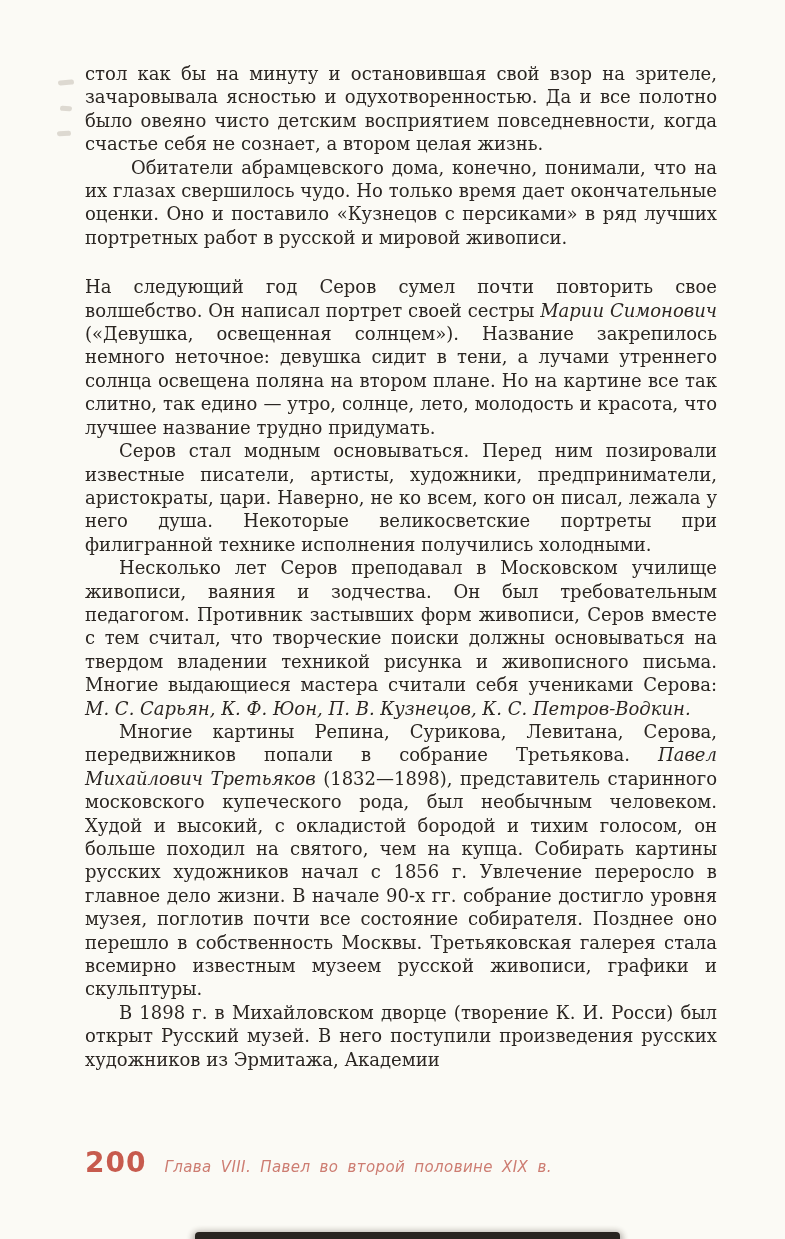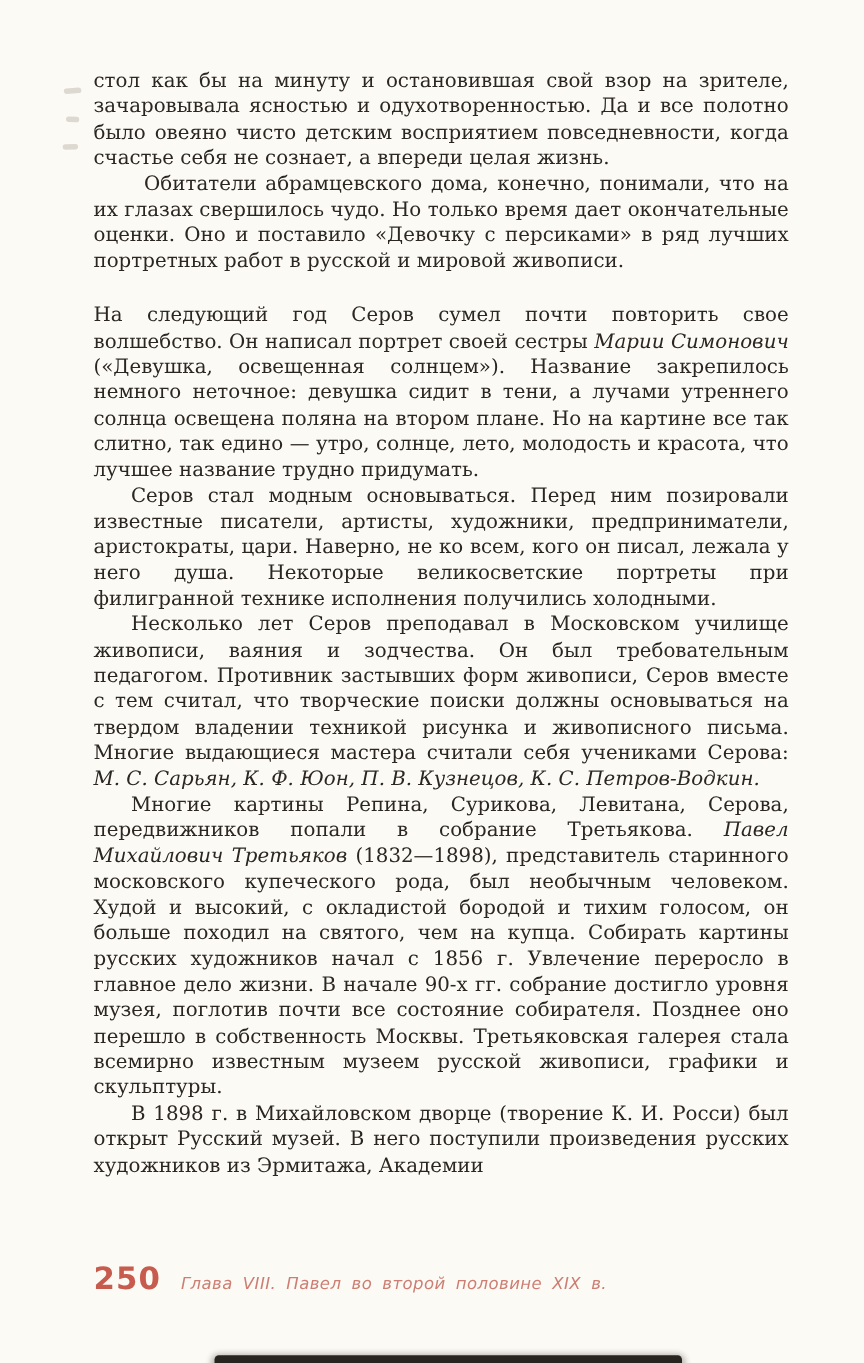--- a/index.html
+++ b/index.html
@@ -96,32 +96,32 @@
 <div class="page">
 
   <div class="scan-marks">
     <div class="mark m1"></div>
     <div class="mark m2"></div>
     <div class="mark m3"></div>
   </div>
 
   <div class="text-col">
     <div class="intro-block">
-        <p class="para"><span>стол как бы на минуту и остановившая свой взор на зрителе, зачаровывала ясностью и одухотворенностью. Да и все полотно было овеяно чисто детским восприятием повседневности, когда счастье себя не сознает, а впереди целая жизнь.</span></p>
-        <p class="para indent-deep"><span>Обитатели абрамцевского дома, конечно, понимали, что на их глазах свершилось чудо. Но только время дает окончательные оценки. Оно и поставило «Девочку с персиками» в ряд лучших портретных работ в русской и мировой живописи.</span></p>
+        <p class="para"><span>стол как бы на минуту и остановившая свой взор на зрителе, зачаровывала ясностью и одухотворенностью. Да и все полотно было овеяно чисто детским восприятием повседневности, когда счастье себя не сознает, а втором целая жизнь.</span></p>
+        <p class="para indent-deep"><span>Обитатели абрамцевского дома, конечно, понимали, что на их глазах свершилось чудо. Но только время дает окончательные оценки. Оно и поставило «Кузнецов с персиками» в ряд лучших портретных работ в русской и мировой живописи.</span></p>
       </div>
     <div class="body-block">
         <p class="para"><span>На следующий год Серов сумел почти повторить свое волшебство. Он написал портрет своей сестры </span><em>Марии Симонович</em><span> («Девушка, освещенная солнцем»). Название закрепилось немного неточное: девушка сидит в тени, а лучами утреннего солнца освещена поляна на втором плане. Но на картине все так слитно, так едино — утро, солнце, лето, молодость и красота, что лучшее название трудно придумать.</span></p>
         <p class="para indent-normal"><span>Серов стал модным основываться. Перед ним позировали известные писатели, артисты, художники, предприниматели, аристократы, цари. Наверно, не ко всем, кого он писал, лежала у него душа. Некоторые великосветские портреты при филигранной технике исполнения получились холодными.</span></p>
         <p class="para indent-normal"><span>Несколько лет Серов преподавал в Московском училище живописи, ваяния и зодчества. Он был требовательным педагогом. Противник застывших форм живописи, Серов вместе с тем считал, что творческие поиски должны основываться на твердом владении техникой рисунка и живописного письма. Многие выдающиеся мастера считали себя учениками Серова: </span><em>М. С. Сарьян, К. Ф. Юон, П. В. Кузнецов, К. С. Петров-Водкин.</em></p>
         <p class="para indent-normal"><span>Многие картины Репина, Сурикова, Левитана, Серова, передвижников попали в собрание Третьякова. </span><em>Павел Михайлович Третьяков</em><span> (1832—1898), представитель старинного московского купеческого рода, был необычным человеком. Худой и высокий, с окладистой бородой и тихим голосом, он больше походил на святого, чем на купца. Собирать картины русских художников начал с 1856 г. Увлечение переросло в главное дело жизни. В начале 90-х гг. собрание достигло уровня музея, поглотив почти все состояние собирателя. Позднее оно перешло в собственность Москвы. Третьяковская галерея стала всемирно известным музеем русской живописи, графики и скульптуры.</span></p>
         <p class="para indent-normal"><span>В 1898 г. в Михайловском дворце (творение К. И. Росси) был открыт Русский музей. В него поступили произведения русских художников из Эрмитажа, Академии</span></p>
       </div>
   </div>
 
   <div class="footer">
-    <span class="page-number">250</span>
+    <span class="page-number">200</span>
     <span class="chapter">Глава VIII. Павел во второй половине XIX в.</span>
   </div>
 
   <div class="bottom-edge"></div>
 
 </div>
 
 </body></html>

